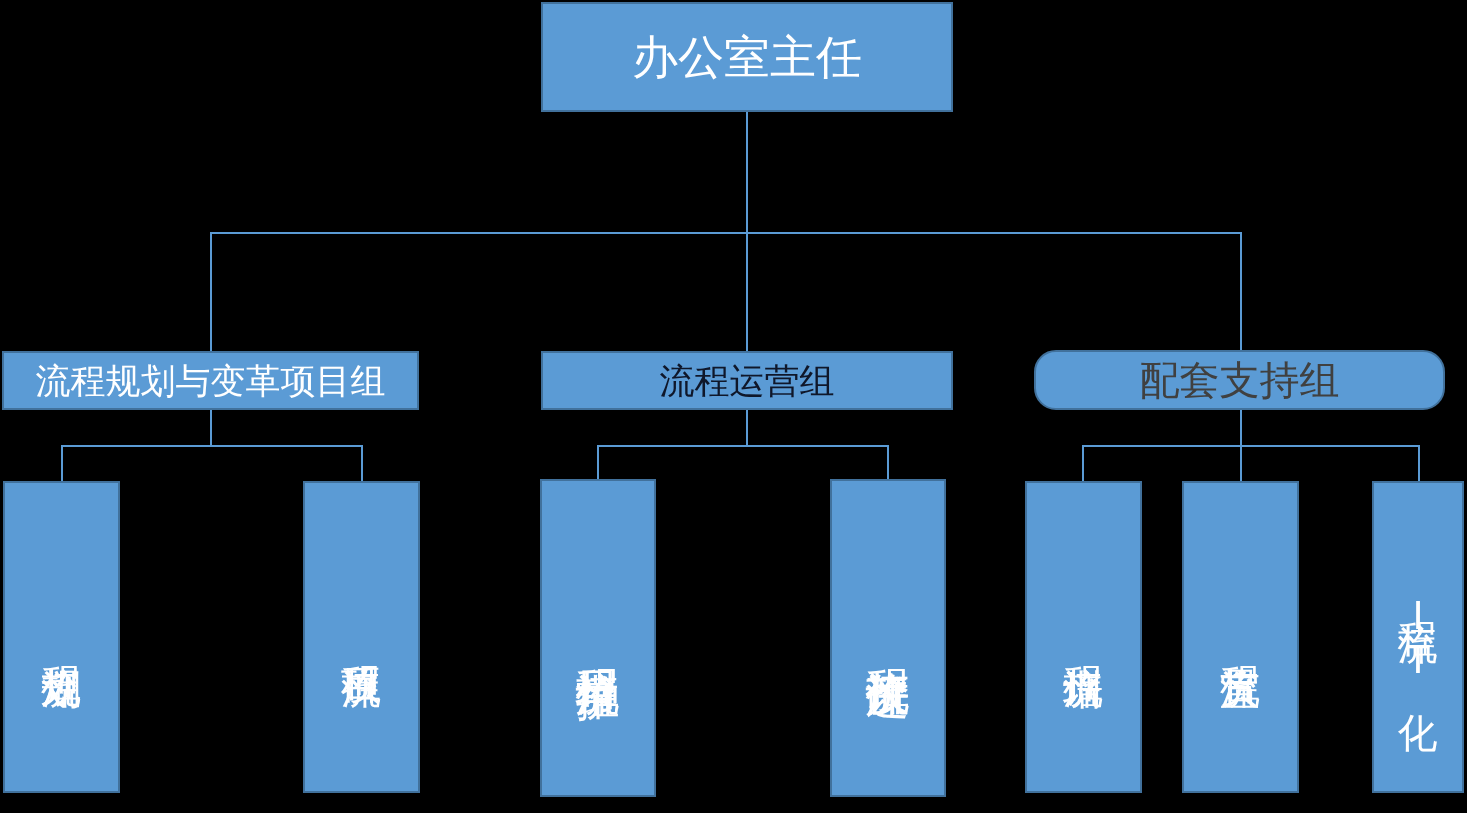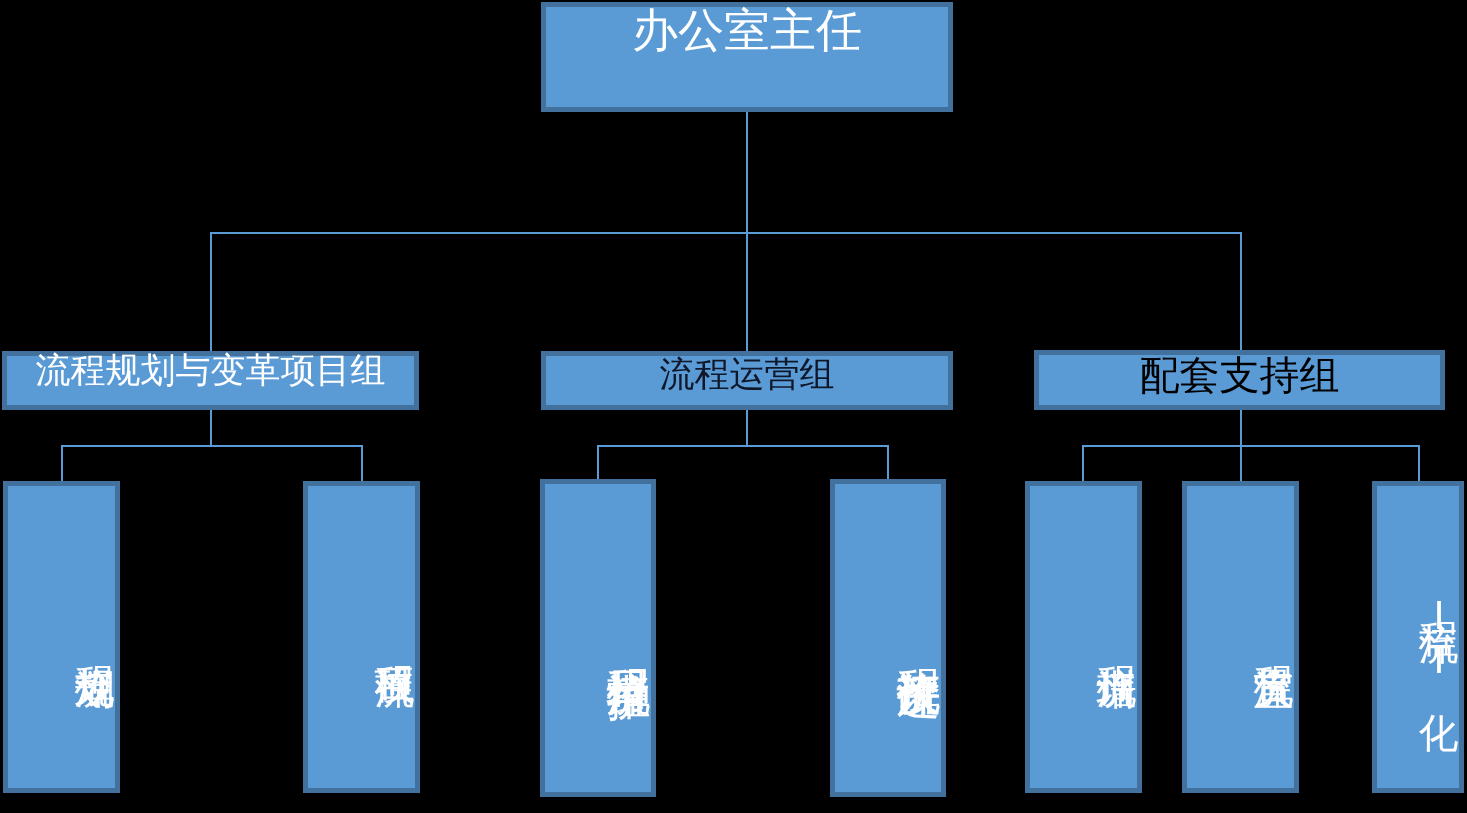--- a/index.html
+++ b/index.html
@@ -12,25 +12,25 @@
     position: relative;
     width: 1467px;
     height: 813px;
     background: #000000;
     overflow: hidden;
     font-family: "Liberation Sans", "DejaVu Sans", sans-serif;
   }
   .node {
     position: absolute;
     background: #5B9BD5;
-    border: 5px solid #6d28d9;
+    border: 2px solid #6d28d9;
     box-sizing: border-box;
     color: #FFFFFF;
     display: flex;
-    align-items: flex-start;
+    align-items: center;
     justify-content: center;
     text-align: center;
     line-height: 1.0;
     white-space: nowrap;
   }
   .node.horizontal {
     writing-mode: horizontal-tb;
   }
   .node.vertical {
     writing-mode: vertical-rl;
@@ -73,29 +73,29 @@
   <div class="connector v" style="left: 1240px; top: 410px; height: 36px; background: rgb(91, 155, 213);"></div>
   <div class="connector h" style="left: 1082px; top: 445px; width: 337px; background: rgb(91, 155, 213);"></div>
   <div class="connector v" style="left: 1082px; top: 445px; height: 36px; background: rgb(91, 155, 213);"></div>
   <div class="connector v" style="left: 1240px; top: 445px; height: 36px; background: rgb(91, 155, 213);"></div>
   <div class="connector v" style="left: 1418px; top: 445px; height: 36px; background: rgb(91, 155, 213);"></div>
 
   <div class="node horizontal" style="left: 541px; top: 2px; width: 412px; height: 110px; font-size: 46px; background: rgb(91, 155, 213); border-color: rgb(65, 113, 156); color: rgb(255, 255, 255);">
     <span class="label">办公室主任</span>
   </div>
 
-  <div class="node horizontal" style="left: 2px; top: 351px; width: 417px; height: 59px; font-size: 35px; background: rgb(91, 155, 213); border-color: rgb(65, 113, 156); color: rgb(255, 255, 255); font-family: Liberation Mono, monospace;">
+  <div class="node horizontal" style="left: 2px; top: 351px; width: 417px; height: 59px; font-size: 35px; background: rgb(91, 155, 213); border-color: rgb(65, 113, 156); color: rgb(255, 255, 255);">
     <span class="label">流程规划与变革项目组</span>
   </div>
 
   <div class="node horizontal" style="left: 541px; top: 351px; width: 412px; height: 59px; font-size: 35px; background: rgb(91, 155, 213); border-color: rgb(65, 113, 156); color: #0f172a;">
     <span class="label">流程运营组</span>
   </div>
 
-  <div class="node horizontal" style="left: 1034px; top: 350px; width: 411px; height: 60px; font-size: 40px; background: rgb(91, 155, 213); border-color: rgb(65, 113, 156); color: #000000;">
+  <div class="node horizontal" style="left: 1034px; top: 350px; width: 411px; height: 60px; font-size: 40px; background: rgb(91, 155, 213); border-color: rgb(65, 113, 156); color: #404040; border-radius: 22px;">
     <span class="label">配套支持组</span>
   </div>
 
   <div class="node vertical" style="left: 3px; top: 481px; width: 117px; height: 312px; font-size: 40px; background: rgb(91, 155, 213); border-color: rgb(65, 113, 156); color: rgb(255, 255, 255);">
     <span class="label">流程规划</span>
   </div>
 
   <div class="node vertical" style="left: 303px; top: 481px; width: 117px; height: 312px; font-size: 40px; background: rgb(91, 155, 213); border-color: rgb(65, 113, 156); color: rgb(255, 255, 255);">
     <span class="label">流程项目</span>
   </div>

